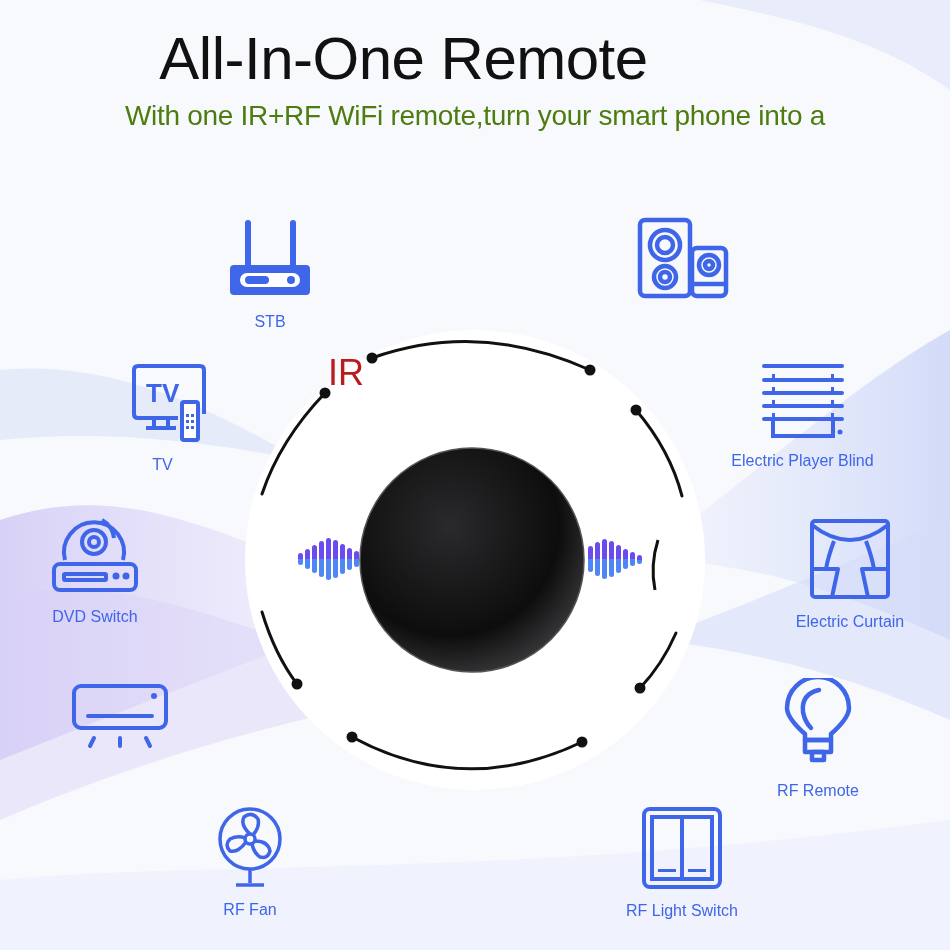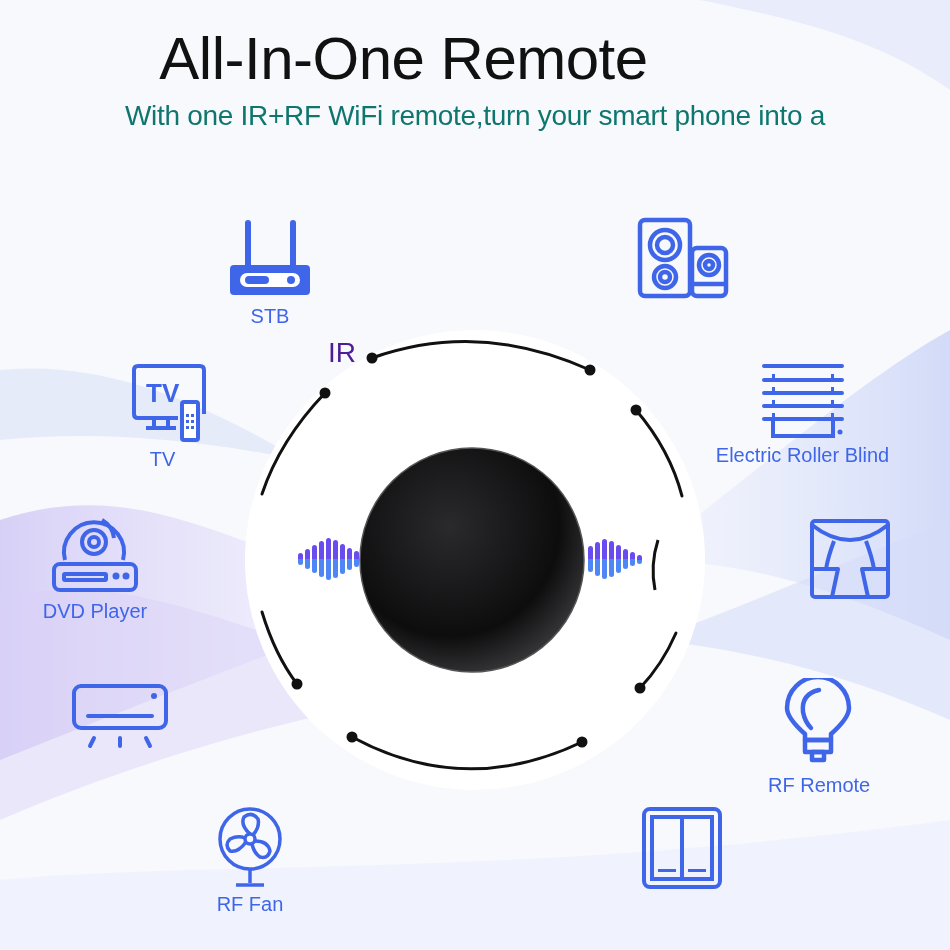--- a/index.html
+++ b/index.html
@@ -8,27 +8,27 @@
     background: #f7f8fd;
     font-family: "Liberation Sans", "DejaVu Sans", sans-serif;
   }
   .bg { position: absolute; left: 0; top: 0; width: 950px; height: 950px; z-index: 0; }
   .title {
     position: absolute; left: 0; width: 807px; top: 24px; text-align: center;
     font-size: 60px; color: #111; letter-spacing: -0.5px; z-index: 2;
   }
   .subtitle {
     position: absolute; left: 0; width: 950px; top: 96px; text-align: center;
-    font-size: 28px; line-height: 40px; color: #0f766e; z-index: 2; letter-spacing: -0.3px;
+    font-size: 28px; line-height: 40px; color: #4d7c0f; z-index: 2; letter-spacing: -0.3px;
   }
   .device { position: absolute; z-index: 2; text-align: center; }
   .device svg { display: block; margin: 0 auto; }
-  .label { color: #3f66e8; font-size: 20px; white-space: nowrap; display: block; margin-top: 4px; }
+  .label { color: #3f66e8; font-size: 16px; white-space: nowrap; display: block; margin-top: 12px; }
   .center-svg { position: absolute; left: 0; top: 0; width: 950px; height: 950px; z-index: 1; }
-  .ir-label { position: absolute; left: 328px; top: 337px; font-size: 28px; color: #4c1d95; z-index: 3; }
+  .ir-label { position: absolute; left: 328px; top: 352px; font-size: 36px; color: #b91c1c; z-index: 3; }
 </style>
 </head>
 <body>
 
 <svg class="bg" viewBox="0 0 950 950">
   <defs>
     <linearGradient id="purp" x1="0" y1="0" x2="1" y2="0">
       <stop offset="0" stop-color="#cfc6f5" stop-opacity="0.8"></stop>
       <stop offset="1" stop-color="#e6e2fb" stop-opacity="0.2"></stop>
     </linearGradient>
@@ -180,50 +180,51 @@
       <rect x="14" y="29" width="3" height="8"></rect>
         <rect x="73" y="29" width="3" height="8"></rect>
       <rect x="14" y="42" width="3" height="8"></rect>
         <rect x="73" y="42" width="3" height="8"></rect>
       <rect x="14" y="55" width="3" height="8"></rect>
         <rect x="73" y="55" width="3" height="8"></rect>
       <circle cx="82" cy="74" r="2.5"></circle>
     </g>
     <path d="M15,63 L15,78 L75,78 L75,63" fill="none" stroke="#3f66e8" stroke-width="4"></path>
   </svg>
-  <span class="label">Electric Roller Blind</span>
+  <span class="label">Electric Player Blind</span>
 </div>
 
 <div class="device" style="left:30px; top:510px; width:130px;">
   <svg width="90" height="86" viewBox="0 0 90 86">
     <g fill="none" stroke="#3f66e8" stroke-width="4">
       <path d="M15,50 A30,30 0 1 1 73,50"></path>
       <circle cx="44" cy="32" r="12"></circle>
       <circle cx="44" cy="32" r="5"></circle>
       <path d="M52,10 A24,24 0 0 1 64,28"></path>
       <rect x="4" y="54" width="82" height="26" rx="6"></rect>
       <rect x="14" y="64" width="42" height="6" rx="1"></rect>
     </g>
     <circle cx="66" cy="66" r="3.5" fill="#3f66e8"></circle>
     <circle cx="76" cy="66" r="3.5" fill="#3f66e8"></circle>
   </svg>
-  <span class="label">DVD Player</span>
+  <span class="label">DVD Switch</span>
 </div>
 
 <div class="device" style="left:765px; top:517px; width:170px;">
   <svg width="84" height="84" viewBox="0 0 84 84">
     <g fill="none" stroke="#3f66e8" stroke-width="4" stroke-linejoin="round">
       <rect x="4" y="4" width="76" height="76" rx="3"></rect>
       <path d="M4,8 Q42,38 80,8"></path>
       <path d="M26,24 Q20,40 18,52 L30,52 L24,80"></path>
       <path d="M58,24 Q64,40 66,52 L54,52 L60,80"></path>
       <line x1="4" y1="52" x2="18" y2="52"></line>
       <line x1="66" y1="52" x2="80" y2="52"></line>
     </g>
   </svg>
+  <span class="label">Electric Curtain</span>
 </div>
 
 <div class="device" style="left:40px; top:682px; width:160px;">
   <svg width="100" height="68" viewBox="0 0 100 68">
     <rect x="4" y="4" width="92" height="42" rx="7" fill="none" stroke="#3f66e8" stroke-width="4"></rect>
     <rect x="16" y="32" width="68" height="4" rx="2" fill="#3f66e8"></rect>
     <circle cx="84" cy="14" r="3" fill="#3f66e8"></circle>
     <g stroke="#3f66e8" stroke-width="4" stroke-linecap="round">
       <line x1="24" y1="56" x2="20" y2="64"></line>
       <line x1="50" y1="56" x2="50" y2="64"></line>
@@ -262,13 +263,14 @@
 <div class="device" style="left:592px; top:806px; width:180px;">
   <svg width="82" height="84" viewBox="0 0 82 84">
     <g fill="none" stroke="#3f66e8" stroke-width="4">
       <rect x="3" y="3" width="76" height="78" rx="6"></rect>
       <rect x="11" y="11" width="60" height="62"></rect>
       <line x1="41" y1="11" x2="41" y2="73"></line>
     </g>
     <rect x="17" y="63" width="18" height="3" fill="#3f66e8"></rect>
     <rect x="47" y="63" width="18" height="3" fill="#3f66e8"></rect>
   </svg>
+  <span class="label">RF Light Switch</span>
 </div>
 
 </body></html>

